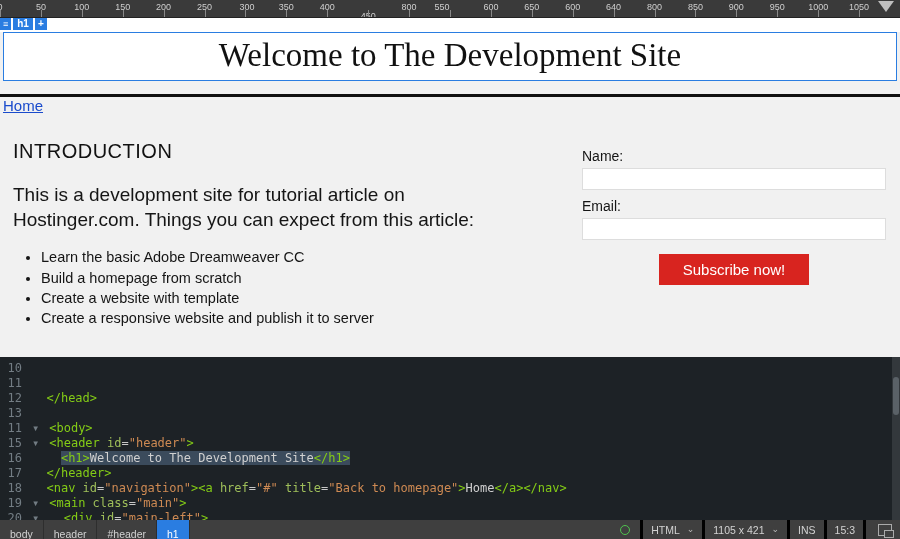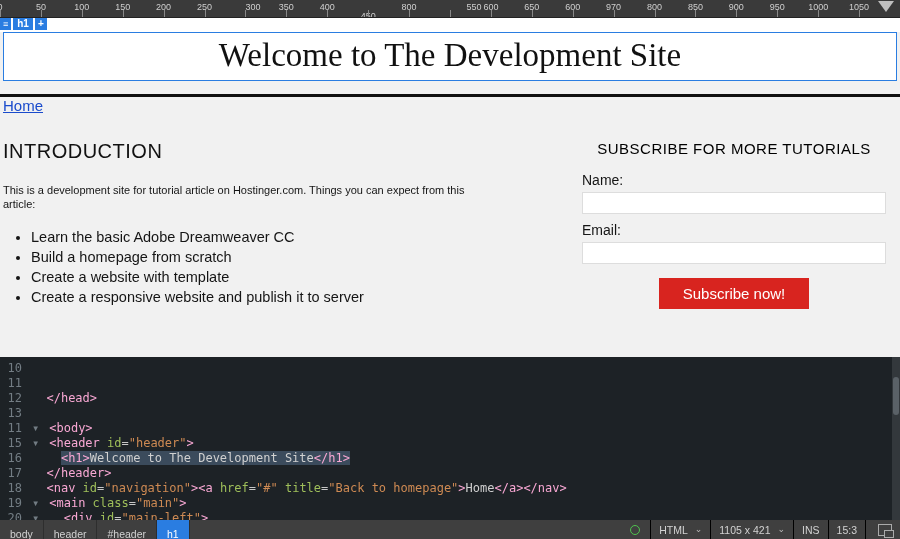--- a/index.html
+++ b/index.html
@@ -105,31 +105,31 @@
     color:#1a4bcc;
     text-decoration:underline;
     font-size:15px;
   }
   .content {
     display:flex;
     margin-top:25px;
   }
   .left {
     flex:1;
-    padding-left:3px;
+    padding-left:13px;
   }
   .left h2 {
     font-size:20px;
     font-weight:400;
     letter-spacing:0.5px;
     color:#111;
     margin-bottom:20px;
   }
   .left p {
-    font-size:11px;
+    font-size:19px;
     color:#151515;
     line-height:1.3;
     margin-bottom:15px;
     max-width:480px;
   }
   .left ul {
     padding-left:28px;
     font-size:14.5px;
     color:#151515;
     line-height:1.4;
@@ -201,21 +201,21 @@
   }
   .gutter div { height:15px; }
   .code {
     position:absolute;
     left:32px;
     right:6px;
     top:4px;
     white-space:pre;
   }
   .fold { color:#737d84; display:inline-block; width:10px; }
-  .c-tag { color:#f9a8d4; }
+  .c-tag { color:#84cc16; }
   .c-attr { color:#9fbf5a; }
   .c-eq { color:#c7c7c7; }
   .c-str { color:#ce8a53; }
   .c-txt { color:#d0d0d0; }
   .c-sel { background:#3b4b5c; }
   .editor-scroll {
     position:absolute;
     right:0; top:0;
     width:8px;
     height:100%;
@@ -251,21 +251,21 @@
   }
   .crumb.active { background:#2a7de1; color:#fff; }
   .status .spacer { flex:1; }
   .status .green-dot {
     width:10px;height:10px;border-radius:50%;
     border:1.5px solid #4ec24e;
     margin-right:10px;
   }
   .status .sec {
     padding:0 8px;
-    border-left:1px solid #000000;
+    border-left:3px solid #000000;
     height:19px;
     display:flex;
     align-items:center;
     gap:4px;
   }
   .chev::after { content:"\2304"; font-size:9px; position:relative; top:-1px; color:#bbb; margin-left:3px; }
   .overlay-icon {
     width:14px;height:12px;border:1px solid #aaa;
     position:relative;
     margin-left:4px;
@@ -290,39 +290,39 @@
     <div class="tick" style="left: 40.9091px;">50</div>
     <div class="mark" style="left: 40.9091px;"></div>
     <div class="tick" style="left: 81.8182px;">100</div>
     <div class="mark" style="left: 81.8182px;"></div>
     <div class="tick" style="left: 122.727px;">150</div>
     <div class="mark" style="left: 122.727px;"></div>
     <div class="tick" style="left: 163.636px;">200</div>
     <div class="mark" style="left: 163.636px;"></div>
     <div class="tick" style="left: 204.545px;">250</div>
     <div class="mark" style="left: 204.545px;"></div>
-    <div class="tick" style="left: 253px;">300</div>
+    <div class="tick" style="left: 247px;">300</div>
     <div class="mark" style="left: 245.455px;"></div>
     <div class="tick" style="left: 286.364px;">350</div>
     <div class="mark" style="left: 286.364px;"></div>
     <div class="tick" style="left: 327.273px;">400</div>
     <div class="mark" style="left: 327.273px;"></div>
     <div class="tick" style="left: 368.182px; margin-top: 9px;">450</div>
     <div class="mark" style="left: 368.182px;"></div>
     <div class="tick" style="left: 409.091px;">800</div>
     <div class="mark" style="left: 409.091px;"></div>
-    <div class="tick" style="left: 474px;">550</div>
+    <div class="tick" style="left: 442px;">550</div>
     <div class="mark" style="left: 450px;"></div>
     <div class="tick" style="left: 490.909px;">600</div>
     <div class="mark" style="left: 490.909px;"></div>
     <div class="tick" style="left: 531.818px;">650</div>
     <div class="mark" style="left: 531.818px;"></div>
     <div class="tick" style="left: 572.727px;">600</div>
     <div class="mark" style="left: 572.727px;"></div>
-    <div class="tick" style="left: 613.636px;">970</div>
+    <div class="tick" style="left: 613.636px;">640</div>
     <div class="mark" style="left: 613.636px;"></div>
     <div class="tick" style="left: 654.545px;">800</div>
     <div class="mark" style="left: 654.545px;"></div>
     <div class="tick" style="left: 695.455px;">850</div>
     <div class="mark" style="left: 695.455px;"></div>
     <div class="tick" style="left: 736.364px;">900</div>
     <div class="mark" style="left: 736.364px;"></div>
     <div class="tick" style="left: 777.273px;">950</div>
     <div class="mark" style="left: 777.273px;"></div>
     <div class="tick" style="left: 818.182px;">1000</div>
@@ -352,21 +352,20 @@
       <p>This is a development site for tutorial article on Hostinger.com. Things you can expect from this article:</p>
       <ul>
         <li>Learn the basic Adobe Dreamweaver CC</li>
         <li>Build a homepage from scratch</li>
         <li>Create a website with template</li>
         <li>Create a responsive website and publish it to server</li>
       </ul>
     </div>
 
     <div class="right">
-      <h3>SUBSCRIBE FOR MORE TUTORIALS</h3>
       <label>Name:</label>
       <input type="text" style="">
       <label>Email:</label>
       <input type="text" style="">
       <button class="btn">Subscribe now!</button>
     </div>
   </div>
 </div>
 
 <div class="editor">

